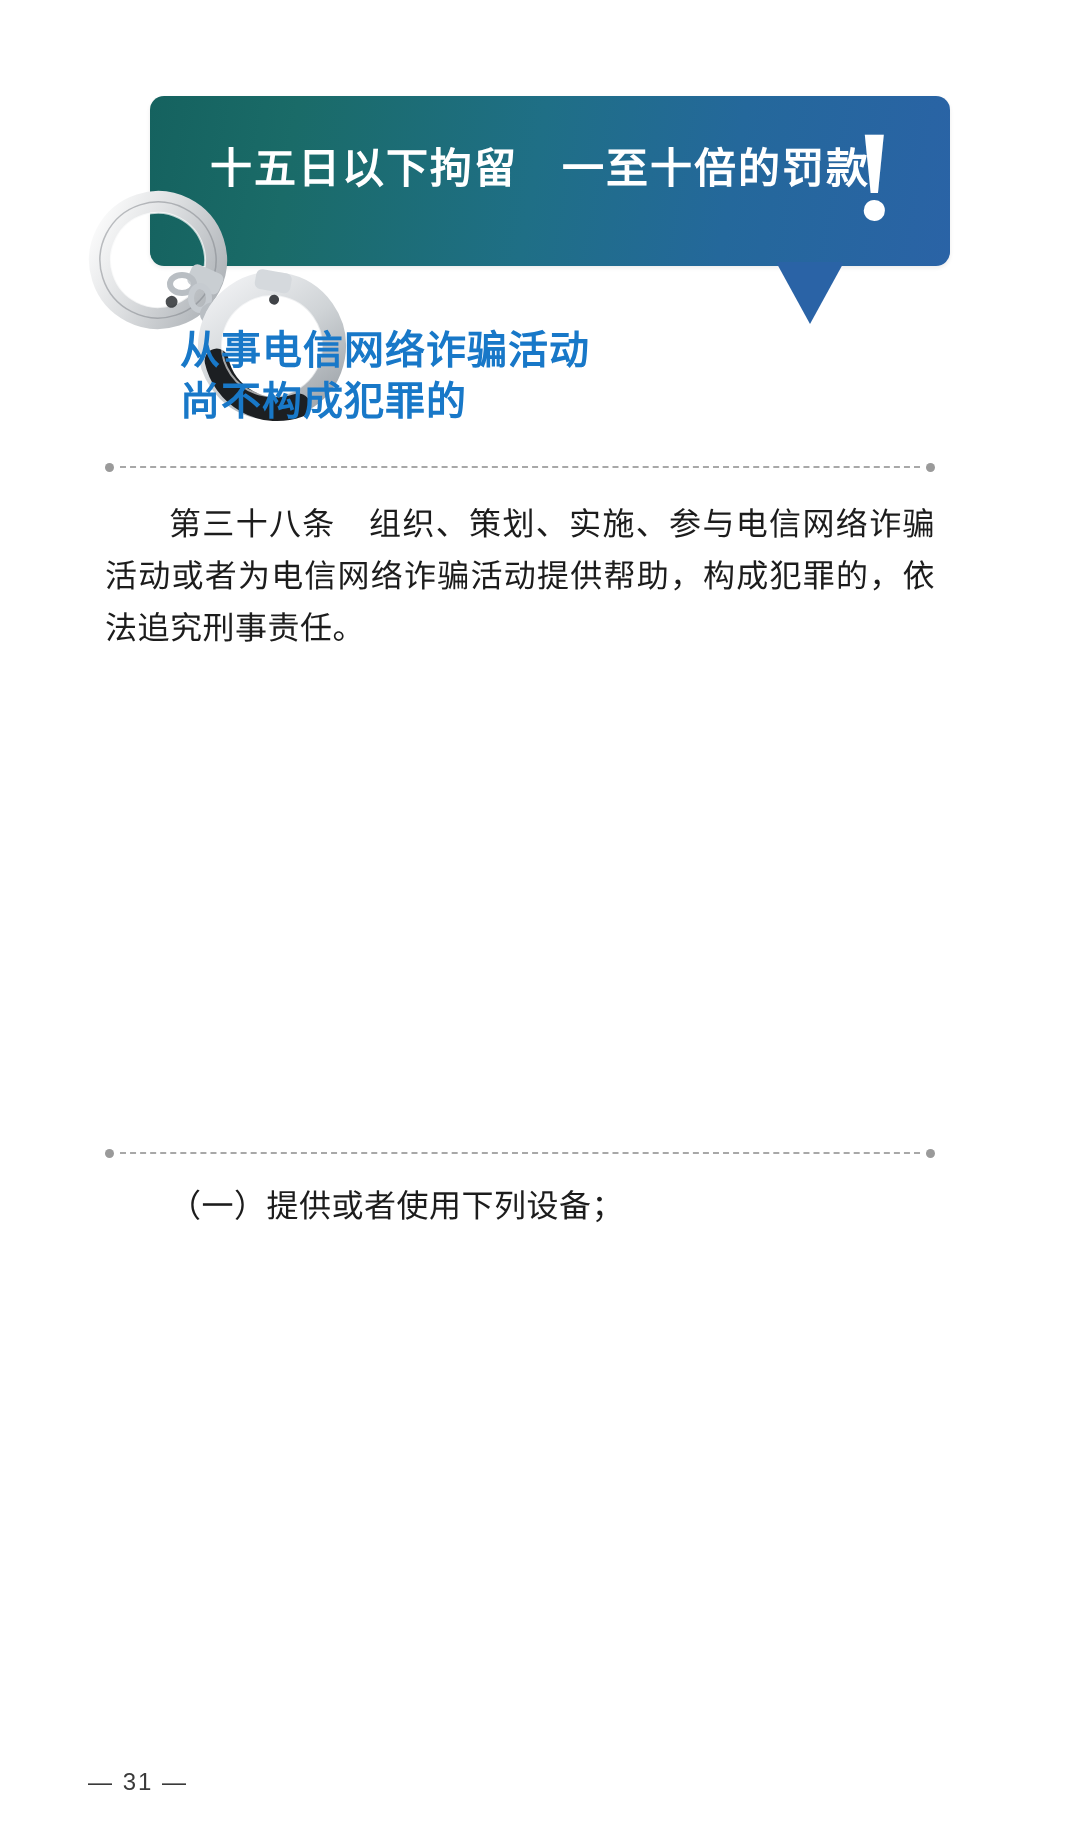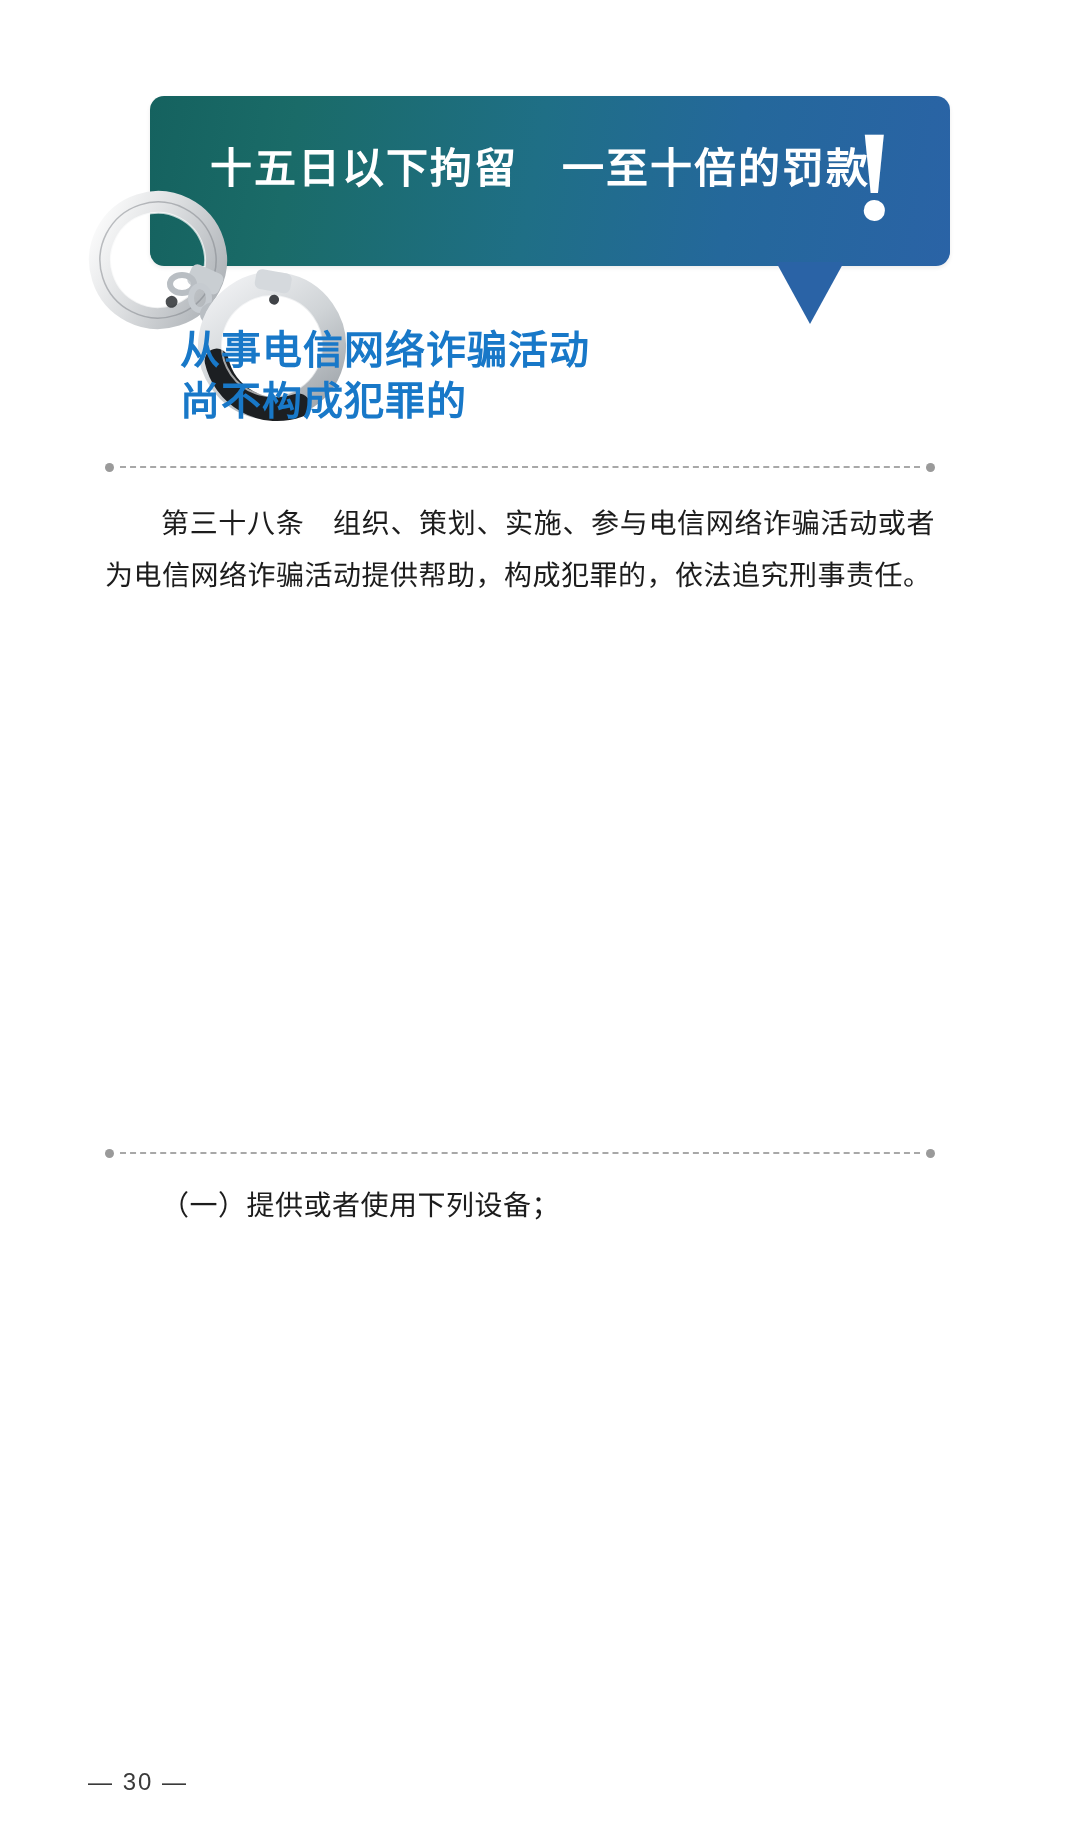--- a/index.html
+++ b/index.html
@@ -129,21 +129,21 @@
     margin: 0 6px;
   }
   #divider1 { top: 462px; }
   #divider2 { top: 1148px; }
 
   
   .body-block {
     position: absolute;
     left: 105px;
     width: 830px;
-    font-size: 28px;
+    font-size: 32px;
     line-height: 52px;
     color: #1c1c1c;
     letter-spacing: 0.5px;
     text-align: justify;
   }
   #body1 { top: 498px; }
   #body2 { top: 1180px; }
   .body-block p {
     margin: 0;
     text-indent: 2em;
@@ -227,15 +227,15 @@
   <div class="divider" id="divider2">
     <span class="dot"></span>
     <span class="dash"></span>
     <span class="dot"></span>
   </div>
 
   <div class="body-block" id="body2">
     <p>（一）提供或者使用下列设备；</p>
   </div>
 
-  <div class="page-number">— 30 —</div>
+  <div class="page-number">— 31 —</div>
 
 </div>
 
 </body></html>

